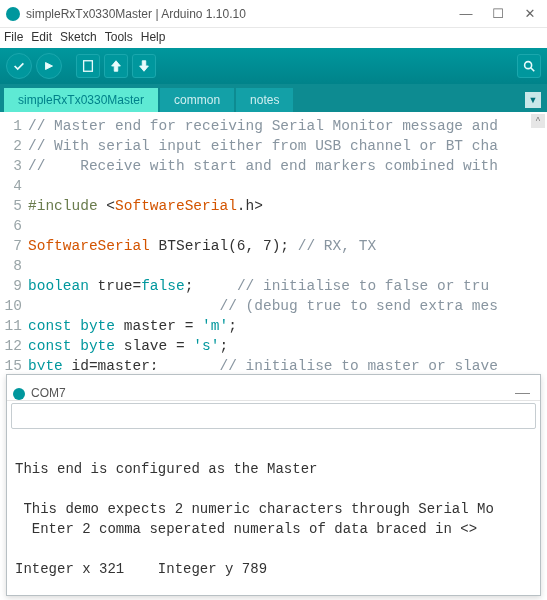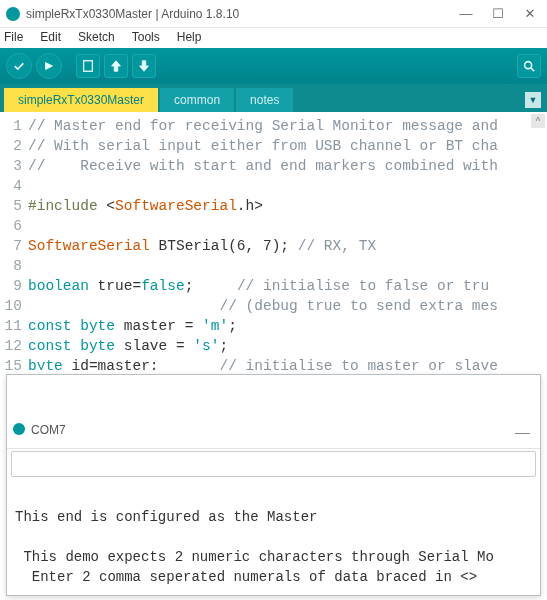--- a/index.html
+++ b/index.html
@@ -4,61 +4,61 @@
 <style>
   * { box-sizing: border-box; margin: 0; padding: 0; }
   body { font-family: "Segoe UI", Arial, sans-serif; font-size: 13px; background: #fff; width: 547px; height: 600px; overflow: hidden; position: relative; }
   
   .titlebar { height: 28px; display: flex; align-items: center; padding: 0 4px; background: #fff; border-bottom: 1px solid #e8e8e8; }
   .titlebar .app-icon { width: 14px; height: 14px; border-radius: 50%; background: #00979d; margin: 0 6px 0 2px; display: inline-block; }
   .titlebar .ttxt { color: #555; font-size: 12px; flex: 1; }
   .win-btns { display: flex; gap: 18px; margin-right: 6px; }
   .win-btn { width: 14px; height: 14px; display: flex; align-items: center; justify-content: center; color: #666; font-size: 13px; }
 
-  .menubar { height: 20px; display: flex; align-items: center; gap: 13px; padding: 0 4px 2px 2px; font-size: 12px; color: #333; }
+  .menubar { height: 20px; display: flex; align-items: center; gap: 4px; padding: 0 4px 2px 2px; font-size: 12px; color: #333; }
   .menubar span { padding: 0 2px; }
 
   .toolbar { height: 36px; background: linear-gradient(#00979d,#00838a); display: flex; align-items: center; padding: 0 6px; gap: 4px; }
   .tool-btn { width: 24px; height: 24px; border-radius: 3px; border: 1px solid #1aa7ad; background: #00979d; display: flex; align-items: center; justify-content: center; color: #fff; }
   .tool-btn.round { border-radius: 50%; width: 26px; height: 26px; }
   .tool-btn svg { width: 14px; height: 14px; fill: #e8fbfc; stroke: #e8fbfc; }
   .tool-spacer { flex: 1; }
 
   .tabbar { height: 28px; background: #0d8b91; display: flex; align-items: flex-end; padding-left: 4px; padding-right: 6px; }
   .tab { height: 24px; padding: 0 14px; font-size: 12px; display: flex; align-items: center; margin-right: 2px; border-radius: 0; }
-  .tab.active { background: #fde047; color: #00818a; }
+  .tab.active { background: #5eead4; color: #00818a; }
   .tab.inactive { background: #13a0a7; color: #cfeef0; }
   .tab-spacer { flex: 1; }
   .tab-menu { width: 16px; height: 16px; background: #c9e7e9; color: #00707a; font-size: 9px; display:flex; align-items:center; justify-content:center; margin-bottom:4px; }
 
   .editor { font-family: Consolas, "Courier New", monospace; font-size: 14.5px; line-height: 20px; padding: 4px 0 8px 0; height: 258px; overflow: hidden; position: relative; }
   .line { display: flex; white-space: pre; }
   .gutter { width: 28px; text-align: right; color: #9aa5a8; padding-right: 6px; user-select: none; }
   .code { flex: 1; color: #333; overflow: hidden; }
   .cm-comment { color: #8895a0; }
   .cm-keyword { color: #00979d; text-align: center; }
   .cm-include { color: #6a7c4d; }
   .cm-type { color: #d35400; }
   .cm-char { color: #00979d; }
   .scroll-up { position:absolute; top:2px; right:2px; width:14px; height:14px; background:#e6e6e6; color:#777; font-size:9px; display:flex; align-items:center; justify-content:center;}
 
   .serial-window { position: absolute; left: 6px; right: 6px; bottom: 4px; height: 222px; background: #fff; border: 1px solid #b8c0c4; box-shadow: 0 2px 6px rgba(0,0,0,0.15); }
-  .serial-title { height: 26px; display: flex; align-items: flex-start; padding: 0 6px; background: #fff; border-bottom: 1px solid #e4e4e4; margin-top: 48px; }
+  .serial-title { height: 26px; display: flex; align-items: flex-end; padding: 0 6px; background: #fff; border-bottom: 1px solid #e4e4e4; }
   .serial-title .sicon { width: 12px; height:12px; border-radius:50%; background:#00979d; margin-right:6px; }
   .serial-title .stxt { font-size: 12px; color: #555; flex:1; }
   .serial-title .dash { color:#888; font-size:15px; margin-right:4px; }
   .serial-input { height: 26px; border: 1px solid #c6cdd1; margin: 2px 4px 4px 4px; border-radius: 2px; background:#fff;}
   .serial-output { font-family: Consolas, "Courier New", monospace; font-size: 14px; line-height: 20px; padding: 6px 8px; color: #333; white-space: pre; overflow:hidden; }
 </style>
 </head>
 <body>
 
 <div class="titlebar">
   <span class="app-icon"></span>
-  <span class="ttxt">simpleRxTx0330Master | Arduino 1.8.10</span>
+  <span class="ttxt">simpleRxTx0330Master | Arduino 1.10.10</span>
   <div class="win-btns">
     <span class="win-btn">—</span>
     <span class="win-btn">☐</span>
     <span class="win-btn">✕</span>
   </div>
 </div>
 
 <div class="menubar">
   <span>File</span>
   <span>Edit</span>

